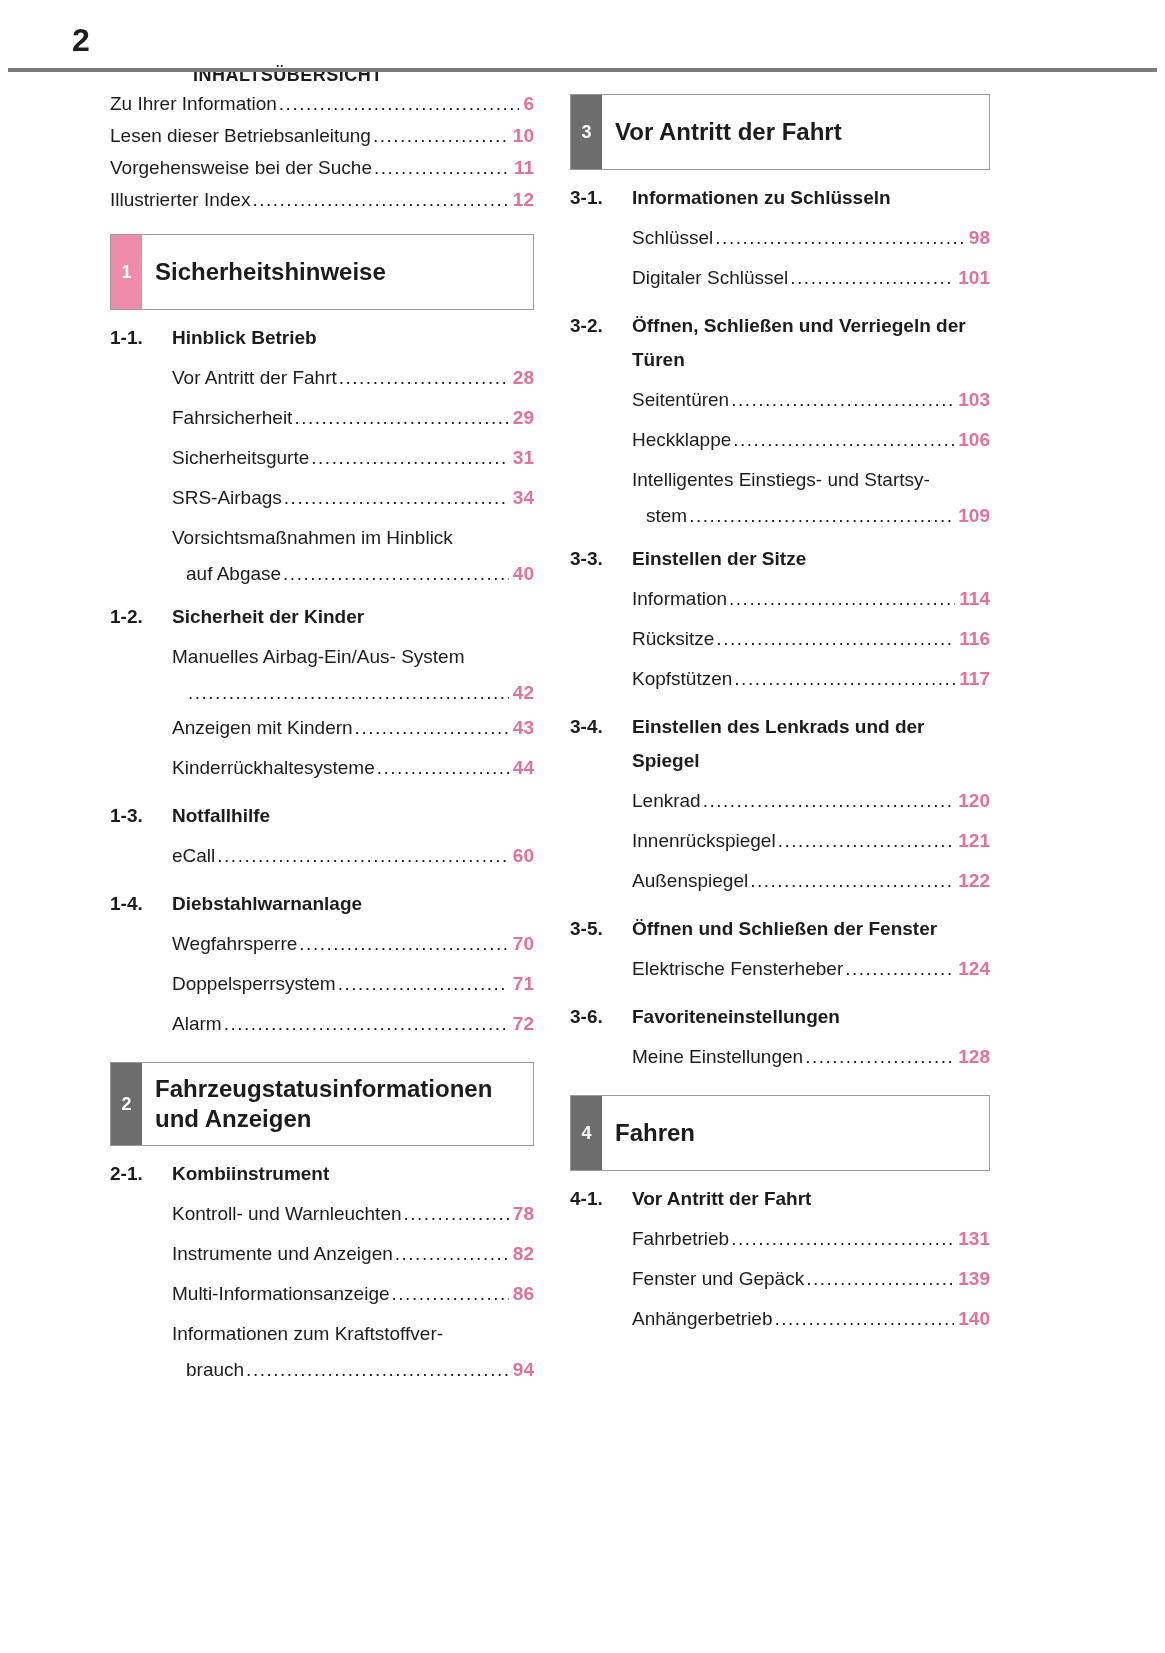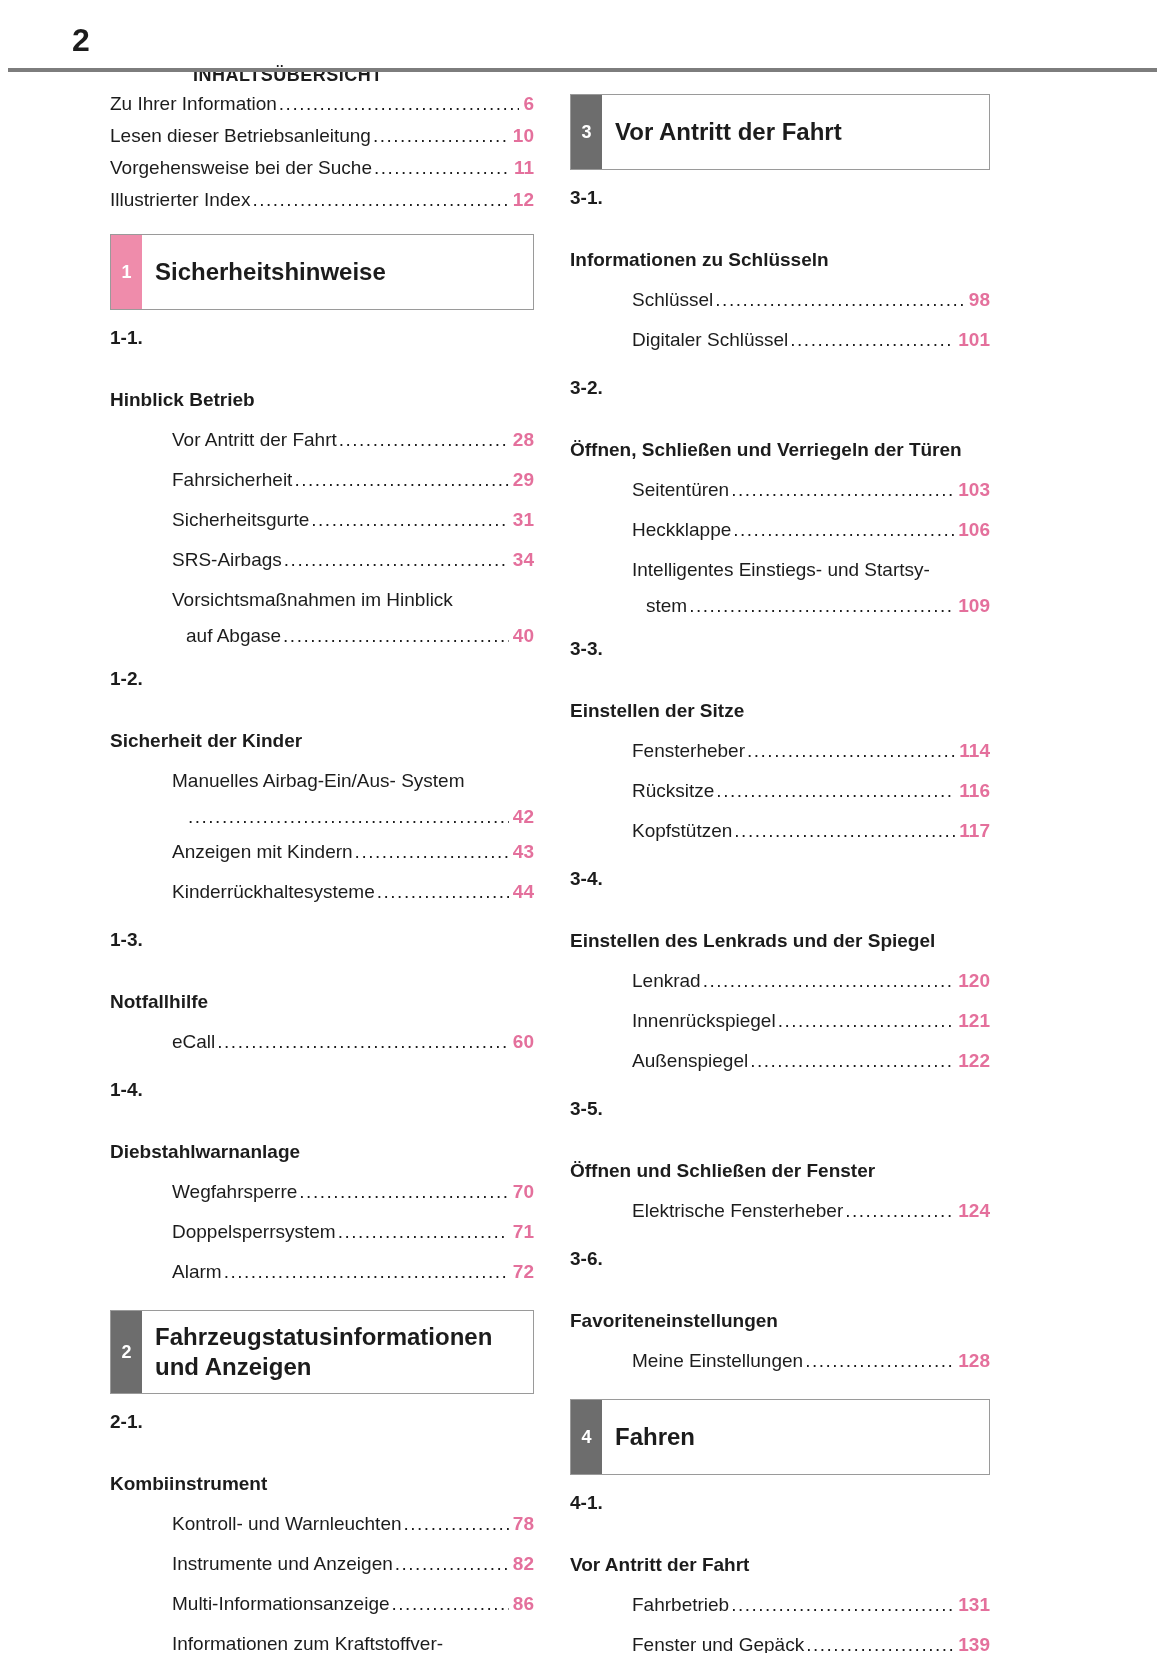--- a/index.html
+++ b/index.html
@@ -21,21 +21,21 @@
   .links .row { line-height:32px; }
 
   .chapter { border:1px solid #9a9a9a; display:flex; min-height:76px; margin-top:18px; background:#fff; align-items:stretch; }
   .col > .chapter:first-child { margin-top:0; }
   .chapter-tab { flex:0 0 31px; display:flex; align-items:center; justify-content:center; color:#ffffff; font-size:18px; font-weight:bold; }
   .tab-pink .chapter-tab { background:#ef8cab; }
   .tab-gray .chapter-tab { background:#6d6d6d; }
   .chapter-title { display:flex; align-items:center; padding:11px 6px 11px 13px; font-size:24px; font-weight:bold; line-height:30px; }
 
   .section { margin-top:8px; }
-  .shead { display:flex; font-weight:bold; line-height:34px; padding:3px 0;flex-direction:column; }
+  .shead { display:flex; font-weight:bold; line-height:34px; padding:3px 0; }
   .snum { flex:0 0 62px; }
   .stitle { flex:1; }
 
   .entries .entry { padding-left:62px; }
   .entries .row { line-height:40px; }
   .entry.two .l1 { line-height:40px; white-space:nowrap; }
   .entry.two .cont { line-height:31px; padding-left:14px; }
 
   .row { display:flex; align-items:baseline; }
   .lbl { white-space:nowrap; }
@@ -312,21 +312,21 @@
       </div>
     </div>
     <div class="section">
       <div class="shead">
         <span class="snum">3-3.</span>
         <span class="stitle">Einstellen der Sitze</span>
       </div>
       <div class="entries">
         <div class="entry">
           <div class="row">
-            <span class="lbl">Fensterheber</span>
+            <span class="lbl">Information</span>
             <span class="dots"></span>
             <span class="num">114</span>
           </div>
         </div>
         <div class="entry">
           <div class="row">
             <span class="lbl">Rücksitze</span>
             <span class="dots"></span>
             <span class="num">116</span>
           </div>

